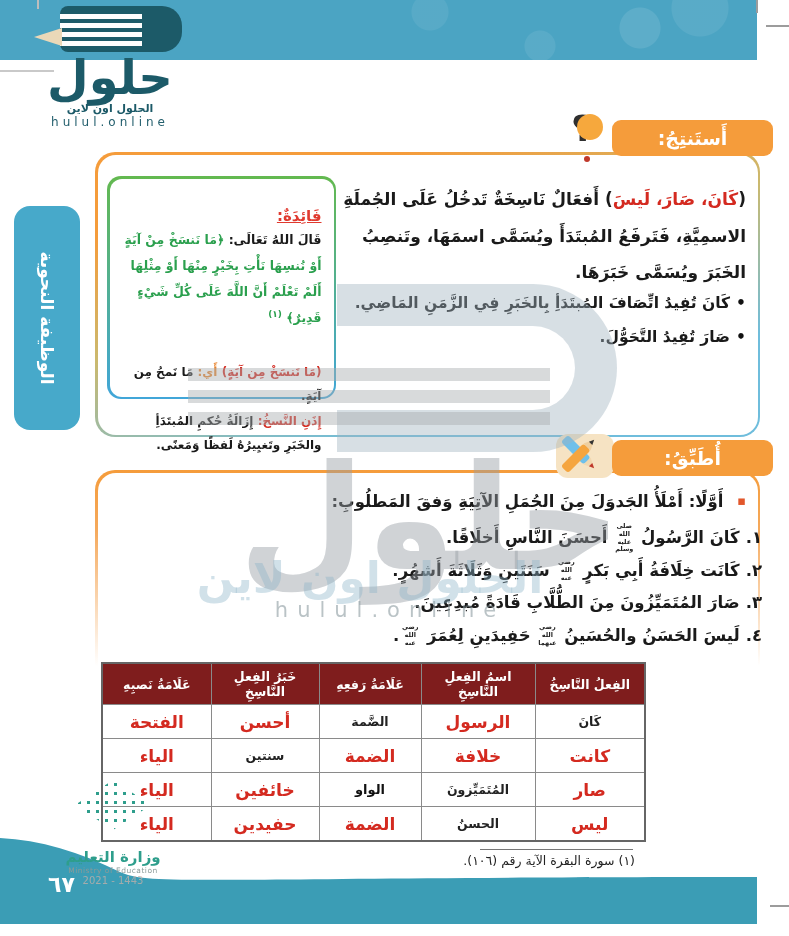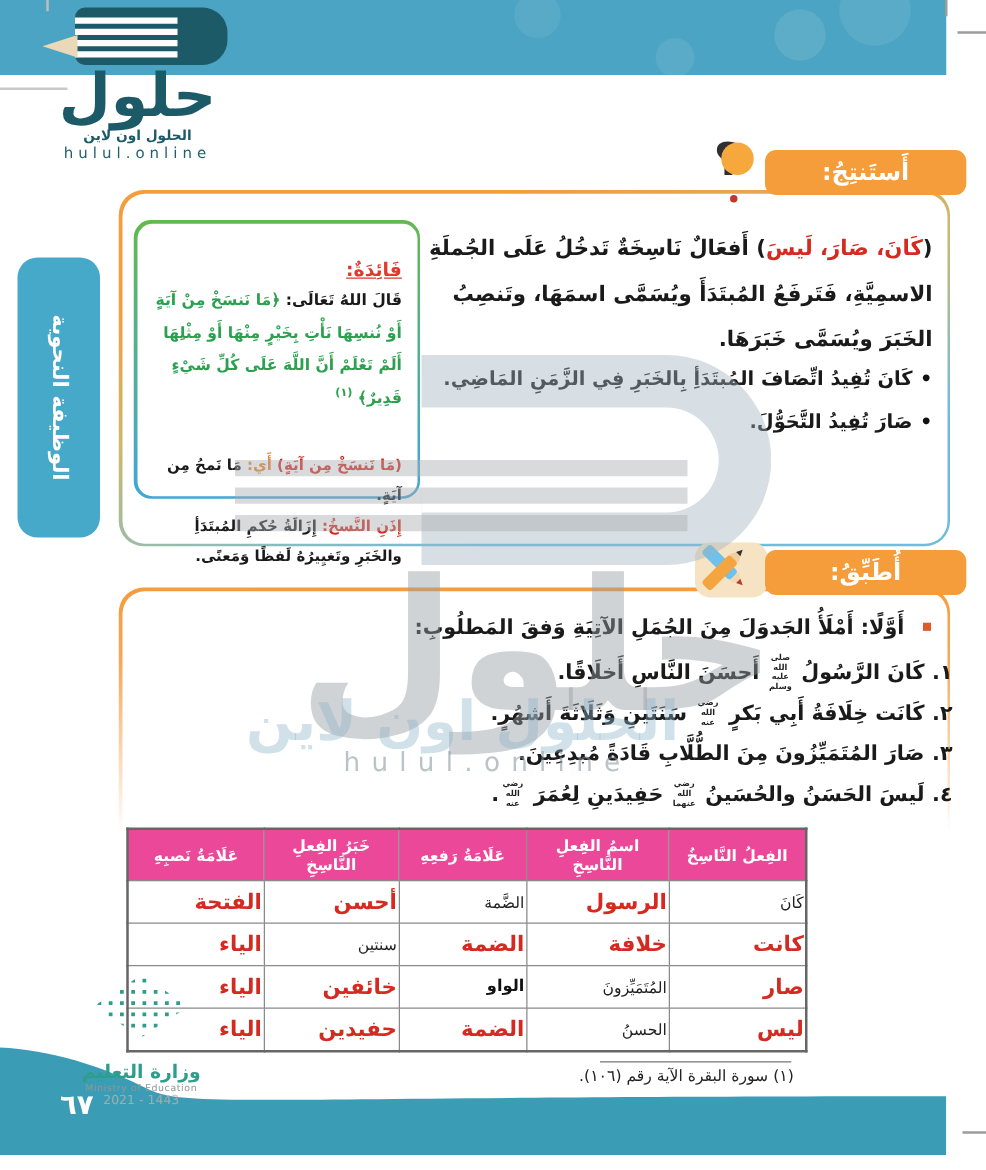--- a/index.html
+++ b/index.html
@@ -92,25 +92,25 @@
   .sq{color:#E2572B;font-size:13px;margin-left:8px;vertical-align:2px;}
   .sentences{position:absolute;left:166px;top:522px;width:596px;z-index:4;direction:rtl;text-align:right;}
   .sentence{font-size:16.5px;font-weight:bold;color:#1a1a1a;line-height:32.5px;height:32.5px;}
   .snum{margin-left:6px;}
   .hon{display:inline-block;width:22px;font-size:6.5px;line-height:1.2;vertical-align:middle;
        text-align:center;font-weight:600;color:#222;}
 
   
   .gtable{position:absolute;left:101px;top:662px;z-index:4;border-collapse:collapse;direction:rtl;
           table-layout:fixed;width:543px;border:2px solid #666;}
-  .gtable th{background:#ec4899;color:#fff;font-size:12.5px;font-weight:bold;height:38px;
+  .gtable th{background:#7f1d1d;color:#fff;font-size:12.5px;font-weight:bold;height:38px;
              border:1px solid #8a8a8a;text-align:center;}
-  .gtable td{height:31px;border:1px solid #8a8a8a;background:#fff;}
+  .gtable td{height:31px;text-align:center;border:1px solid #8a8a8a;background:#fff;}
   td.cr{color:#D42A20;font-weight:bold;font-size:17px;}
-  td.ck{color:#222;font-size:12.5px;font-weight:normal;}
+  td.ck{color:#222;font-size:12.5px;font-weight:bold;}
   td.ckb{color:#111;font-size:13px;font-weight:bold;}
 
   
   .fline{position:absolute;left:480px;top:849px;width:153px;height:1px;background:#777;z-index:4;}
   .footnote{position:absolute;left:400px;top:853px;width:235px;z-index:4;direction:rtl;
             text-align:right;font-size:12.5px;color:#222;}
   .ministry{position:absolute;left:58px;top:780px;width:110px;z-index:6;text-align:center;}
   .mdots{width:76px;height:50px;margin:0 auto;
      background-image:radial-gradient(#2E9E8C 1.6px, rgba(0,0,0,0) 1.8px);
      background-size:9px 9px;

